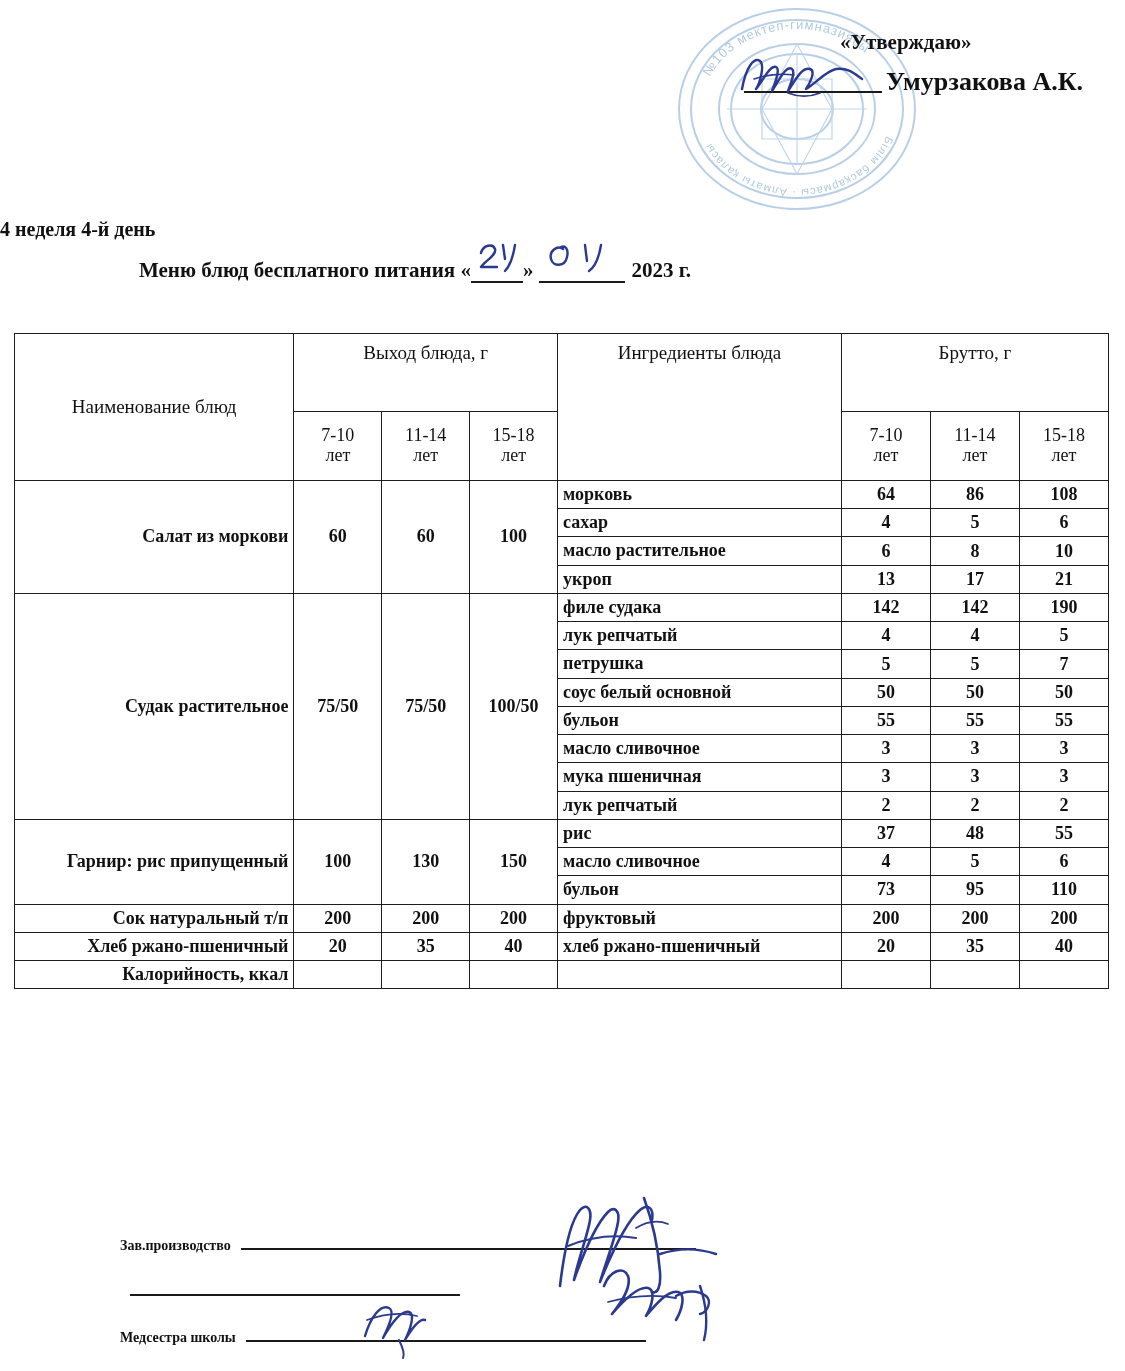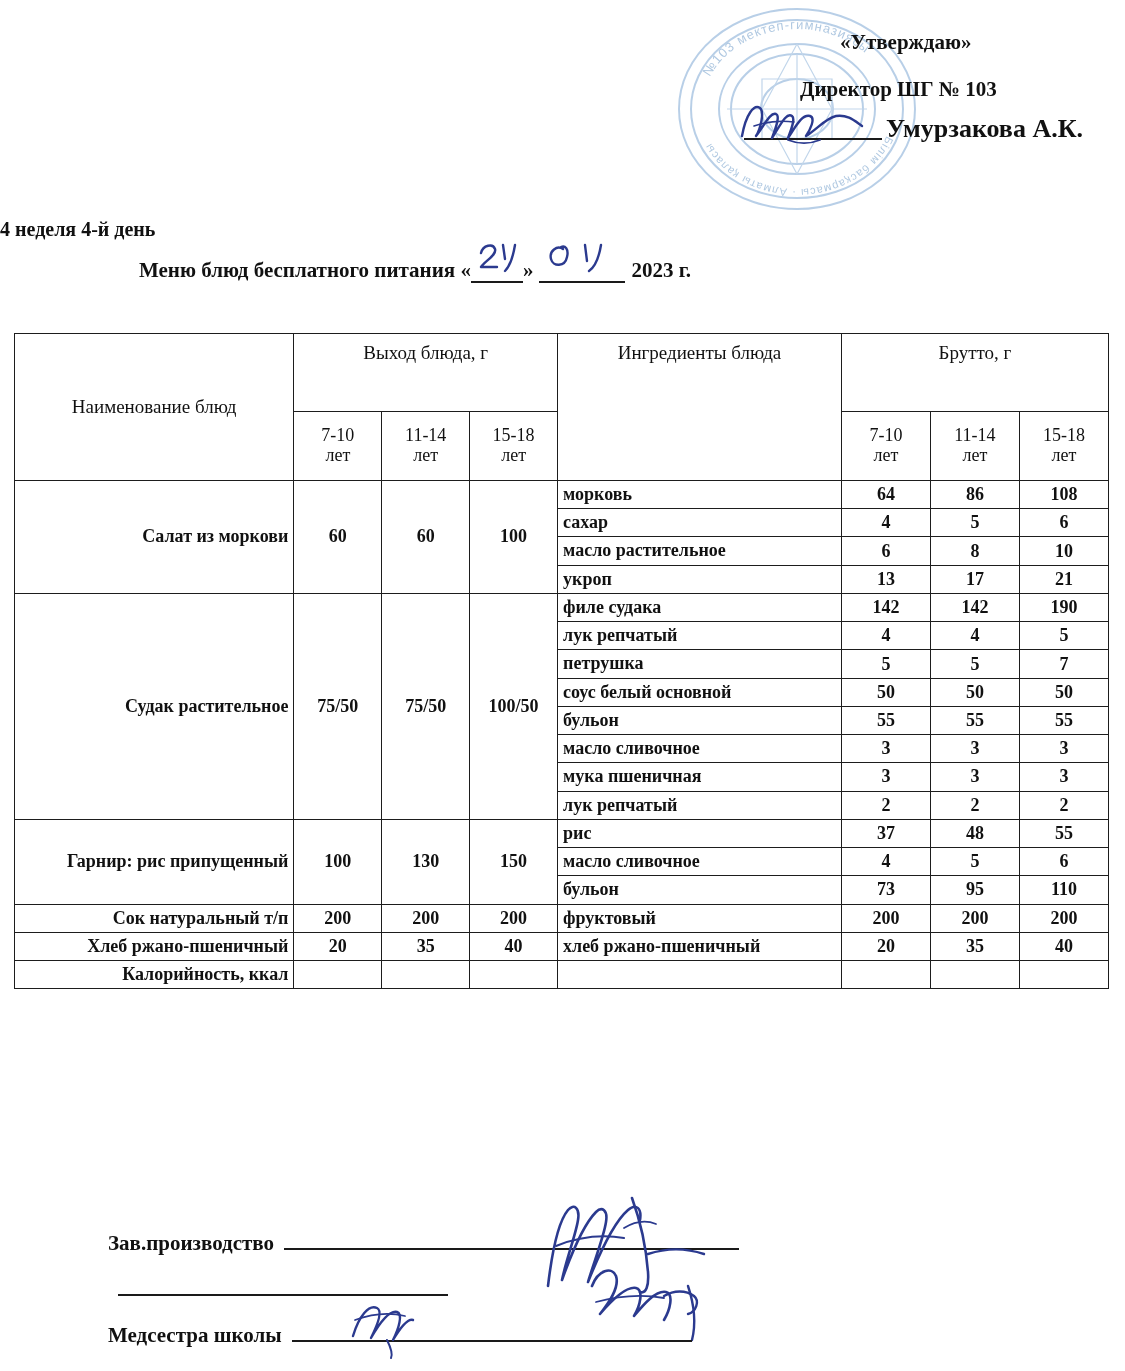--- a/index.html
+++ b/index.html
@@ -161,24 +161,24 @@
 
   
   col.c-dish  { width: 248px; }
   col.c-out   { width: 78px; }
   col.c-ing   { width: 252px; }
   col.c-br    { width: 79px; }
 
   
   .footer {
     position: absolute;
-    left: 108px;
+    left: 120px;
     top: 1228px;
     width: 940px;
-    font-size: 21px;
+    font-size: 14px;
     font-weight: bold;
   }
   .sig-row {
     position: relative;
     height: 46px;
     white-space: nowrap;
   }
   .sig-label {
     display: inline-block;
     vertical-align: baseline;
@@ -229,21 +229,20 @@
   <text font-size="13" fill="#6f9cc9" font-family="'Liberation Sans',sans-serif" letter-spacing="1">
     <textPath href="#arcTop" startOffset="12%">№103 мектеп-гимназиясы</textPath>
   </text>
   <text font-size="11" fill="#6f9cc9" font-family="'Liberation Sans',sans-serif" letter-spacing="1">
     <textPath href="#arcBot" startOffset="10%">Білім басқармасы · Алматы қаласы</textPath>
   </text>
 </svg>
 
 <div class="approval">
   <div class="approval-word">«Утверждаю»</div>
-  <div class="director-line">Директор ШГ № 103</div>
   <div class="director-name-row">
     <div class="sign-rule"></div>
     <svg class="sig-director" viewBox="0 0 160 52">
       <path d="M6 40 C10 18 18 8 24 12 C29 16 24 34 20 40 C28 30 34 16 40 18 C45 20 38 36 36 42 C44 30 50 16 56 20 C60 23 54 36 52 42 C60 30 66 18 74 20 C80 22 74 34 70 40 C80 34 90 22 100 20 C112 18 120 26 126 30" stroke-width="2.4"></path>
       <path d="M18 30 C30 26 44 24 58 26" stroke-width="1.6"></path>
       <path d="M52 44 C62 48 74 48 84 44" stroke-width="1.8"></path>
     </svg>
     <div class="director-name">Умурзакова А.К.</div>
   </div>
 </div>

